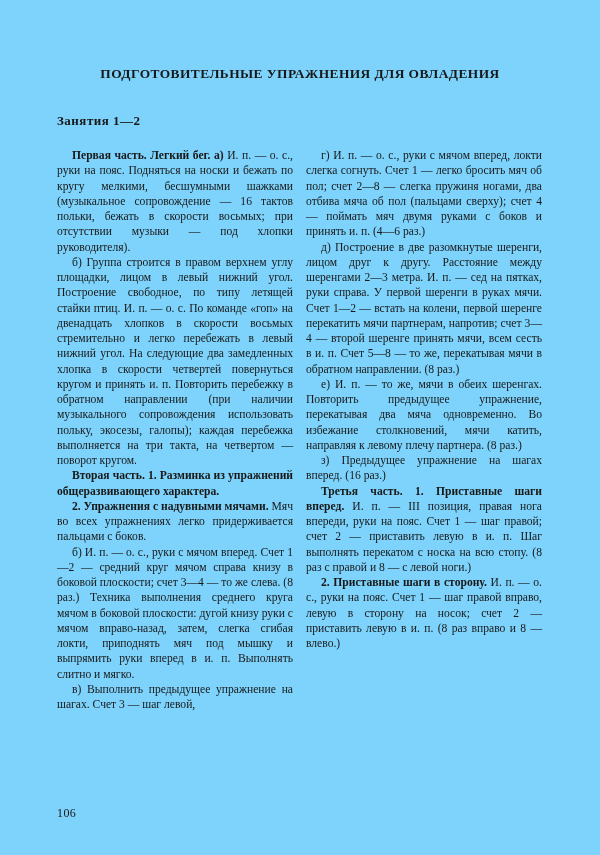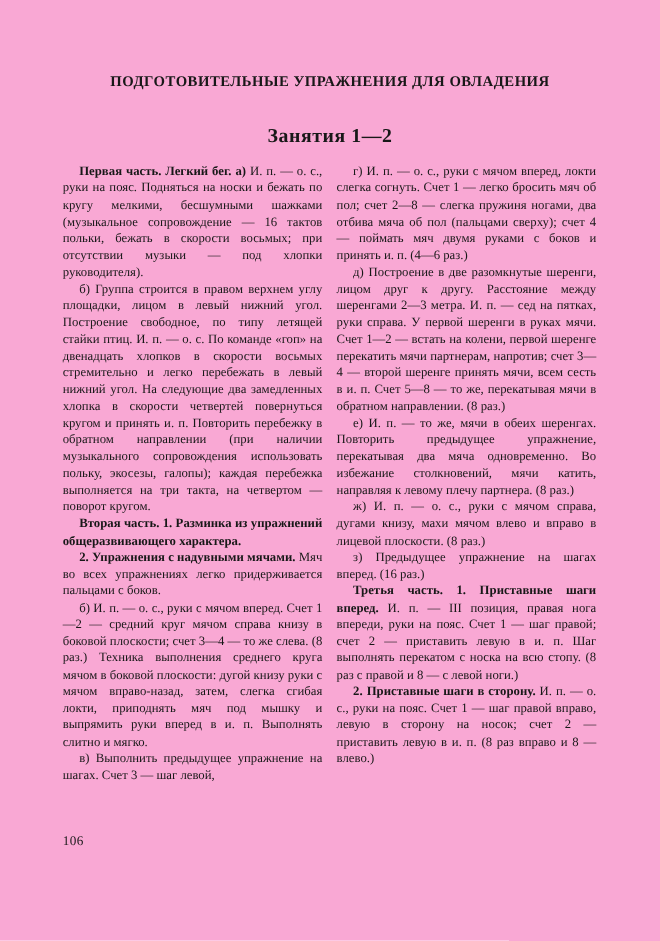--- a/index.html
+++ b/index.html
@@ -15,21 +15,21 @@
     color: #181818;
     overflow: hidden;
   }
 
   .page {
     position: absolute;
     left: 0;
     top: 0;
     width: 600px;
     height: 855px;
-    background: #f9a8d4;
+    background: #7dd3fc;
   }
 
   
   .title-block {
     position: absolute;
     left: 57px;
     top: 64px;
     width: 486px;
     text-align: center;
   }
@@ -39,23 +39,22 @@
     letter-spacing: 0.45px;
     line-height: 19px;
     text-transform: uppercase;
     white-space: nowrap;
   }
   .subtitle {
     position: absolute;
     left: 57px;
     top: 113px;
     width: 486px;
-    text-align: center;
     font-weight: bold;
-    font-size: 18px;
+    font-size: 13px;
     letter-spacing: 0.5px;
   }
 
   
   .columns {
     position: absolute;
     left: 57px;
     top: 148px;
     width: 486px;
     height: 630px;
@@ -80,21 +79,21 @@
     text-indent: 0;
   }
   b {
     font-weight: bold;
   }
 
   
   .folio {
     position: absolute;
     left: 57px;
-    top: 757px;
+    top: 806px;
     font-size: 12px;
     letter-spacing: 0.4px;
   }
 </style>
 </head>
 <body>
 
 <div class="page">
 
   <div class="title-block">
@@ -111,21 +110,20 @@
       <p class="para"><b>Вторая часть. 1. Разминка из упражнений общеразвивающего характера.</b></p>
       <p class="para"><b>2. Упражнения с надувными мячами.</b><span> Мяч во всех упражнениях легко придерживается пальцами с боков.</span></p>
       <p class="para">б) И. п. — о. с., руки с мячом вперед. Счет 1—2 — средний круг мячом справа книзу в боковой плоскости; счет 3—4 — то же слева. (8 раз.) Техника выполнения среднего круга мячом в боковой плоскости: дугой книзу руки с мячом вправо-назад, затем, слегка сгибая локти, приподнять мяч под мышку и выпрямить руки вперед в и. п. Выполнять слитно и мягко.</p>
       <p class="para">в) Выполнить предыдущее упражнение на шагах. Счет 3 — шаг левой,</p>
     </div>
 
     <div class="col">
       <p class="para">г) И. п. — о. с., руки с мячом вперед, локти слегка согнуть. Счет 1 — легко бросить мяч об пол; счет 2—8 — слегка пружиня ногами, два отбива мяча об пол (пальцами сверху); счет 4 — поймать мяч двумя руками с боков и принять и. п. (4—6 раз.)</p>
       <p class="para">д) Построение в две разомкнутые шеренги, лицом друг к другу. Расстояние между шеренгами 2—3 метра. И. п. — сед на пятках, руки справа. У первой шеренги в руках мячи. Счет 1—2 — встать на колени, первой шеренге перекатить мячи партнерам, напротив; счет 3—4 — второй шеренге принять мячи, всем сесть в и. п. Счет 5—8 — то же, перекатывая мячи в обратном направлении. (8 раз.)</p>
       <p class="para">е) И. п. — то же, мячи в обеих шеренгах. Повторить предыдущее упражнение, перекатывая два мяча одновременно. Во избежание столкновений, мячи катить, направляя к левому плечу партнера. (8 раз.)</p>
-      <p class="para">ж) И. п. — о. с., руки с мячом справа, дугами книзу, махи мячом влево и вправо в лицевой плоскости. (8 раз.)</p>
       <p class="para">з) Предыдущее упражнение на шагах вперед. (16 раз.)</p>
       <p class="para"><b>Третья часть. 1. Приставные шаги вперед.</b><span> И. п. — III позиция, правая нога впереди, руки на пояс. Счет 1 — шаг правой; счет 2 — приставить левую в и. п. Шаг выполнять перекатом с носка на всю стопу. (8 раз с правой и 8 — с левой ноги.)</span></p>
       <p class="para"><b>2. Приставные шаги в сторону.</b><span> И. п. — о. с., руки на пояс. Счет 1 — шаг правой вправо, левую в сторону на носок; счет 2 — приставить левую в и. п. (8 раз вправо и 8 — влево.)</span></p>
     </div>
 
   </div>
 
   <div class="folio">106</div>
 
 </div>

